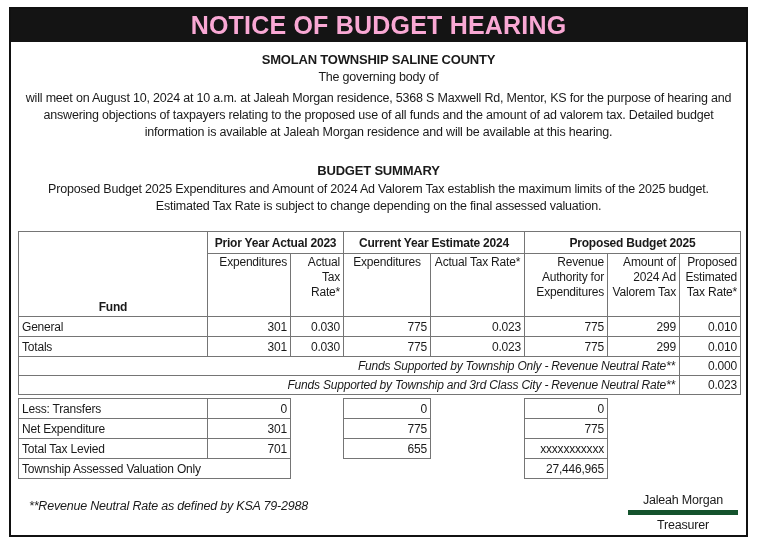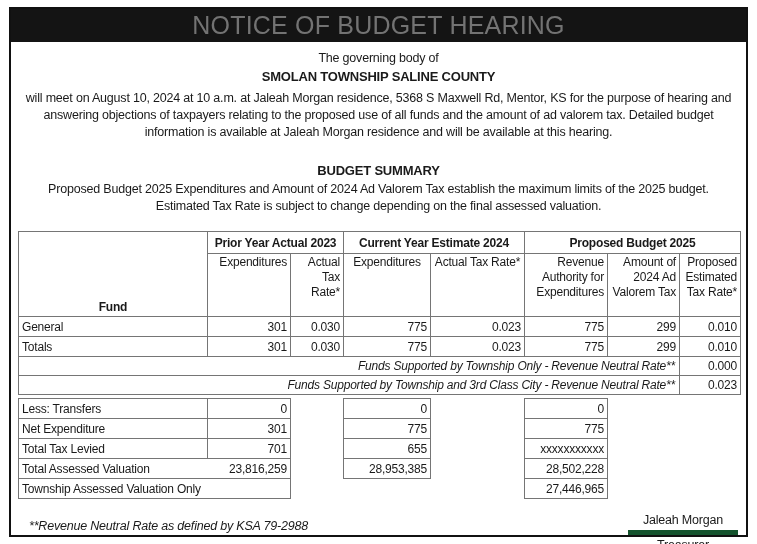--- a/index.html
+++ b/index.html
@@ -6,22 +6,22 @@
   body{
     width:757px;height:544px;position:relative;overflow:hidden;
     font-family:"Liberation Sans","DejaVu Sans",sans-serif;
     color:#1a1a1a;letter-spacing:-0.2px;
   }
   .frame{
     position:absolute;left:9px;top:7px;width:735px;height:526px;
     border:2px solid #111;background:#fff;
   }
   .titlebar{
-    background:#141414;color:#737373;text-align:center;
-    height:33px;line-height:33px;font-size:25px;font-weight:normal;
+    background:#141414;color:#f9a8d4;text-align:center;
+    height:33px;line-height:33px;font-size:25px;font-weight:bold;
     letter-spacing:0.2px;
   }
   .content{padding:6px 0 0 0;}
   .center{text-align:center;}
   .gov-line{font-size:12.5px;margin-top:3px;}
   .entity-line{font-size:13px;font-weight:bold;margin-top:4px;}
   .intro-para{font-size:12.5px;line-height:17px;margin:6px 8px 0 8px;text-align:center;}
   .summary-head{font-size:13px;font-weight:bold;margin-top:22px;}
   .summary-para{font-size:12.5px;line-height:17px;margin:3px 10px 4px 10px;text-align:center;}
 
@@ -50,22 +50,22 @@
   .signame{padding-bottom:3px;border-bottom:5px solid #14532d;}
   .sigtitle{padding-top:3px;}
 </style>
 </head>
 <body>
 
 <div class="frame">
   <div class="titlebar">NOTICE OF BUDGET HEARING</div>
   <div class="content">
 
+    <div class="center entity-line">SMOLAN TOWNSHIP SALINE COUNTY</div>
     <div class="center gov-line">The governing body of</div>
-    <div class="center entity-line">SMOLAN TOWNSHIP SALINE COUNTY</div>
     <div class="intro-para">will meet on August 10, 2024 at 10 a.m. at Jaleah Morgan residence, 5368 S Maxwell Rd, Mentor, KS for the purpose of hearing and answering objections of taxpayers relating to the proposed use of all funds and the amount of ad valorem tax. Detailed budget information is available at Jaleah Morgan residence and will be available at this hearing.</div>
 
     <div class="center summary-head">BUDGET SUMMARY</div>
     <div class="summary-para">Proposed Budget 2025 Expenditures and Amount of 2024 Ad Valorem Tax establish the maximum limits of the 2025 budget. Estimated Tax Rate is subject to change depending on the final assessed valuation.</div>
 
     <table class="budget-table">
       <colgroup>
         <col style="width:189px">
           <col style="width:83px">
           <col style="width:53px">
@@ -158,34 +158,20 @@
           <td class="al">Total Tax Levied</td>
           <td class="ar">701</td>
           <td class="nob"></td>
           <td class="ar">655</td>
           <td class="nob"></td>
           <td class="ar">xxxxxxxxxxx</td>
           <td class="nob"></td>
           <td class="nob"></td>
         </tr>
         <tr>
-          <td colspan="2">
-            <div class="lv">
-              <span>Total Assessed Valuation</span>
-              <span>23,816,259</span>
-            </div>
-          </td>
-          <td class="nob"></td>
-          <td class="ar">28,953,385</td>
-          <td class="nob"></td>
-          <td class="ar">28,502,228</td>
-          <td class="nob"></td>
-          <td class="nob"></td>
-        </tr>
-        <tr>
           <td colspan="2" class="al">Township Assessed Valuation Only</td>
           <td class="nob"></td>
           <td class="nob"></td>
           <td class="nob"></td>
           <td class="ar">27,446,965</td>
           <td class="nob"></td>
           <td class="nob"></td>
         </tr>
       </tbody>
     </table>

